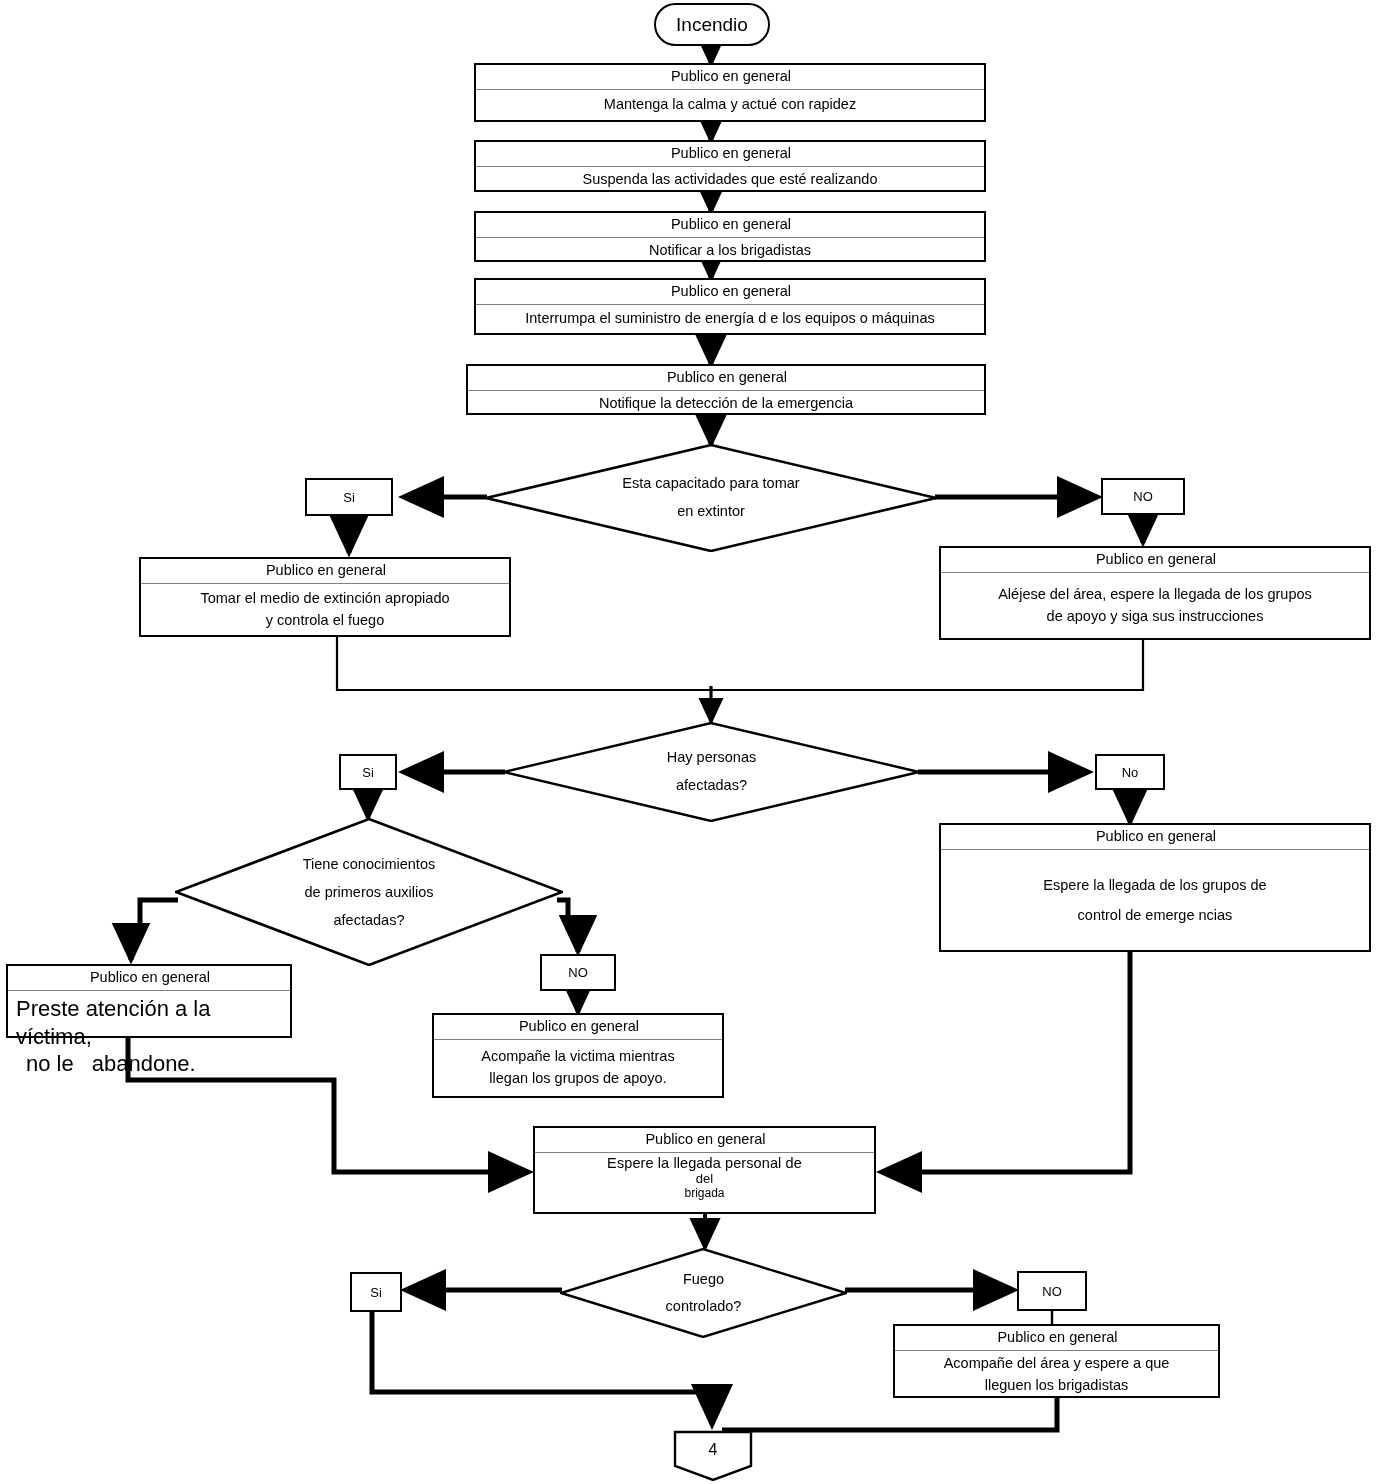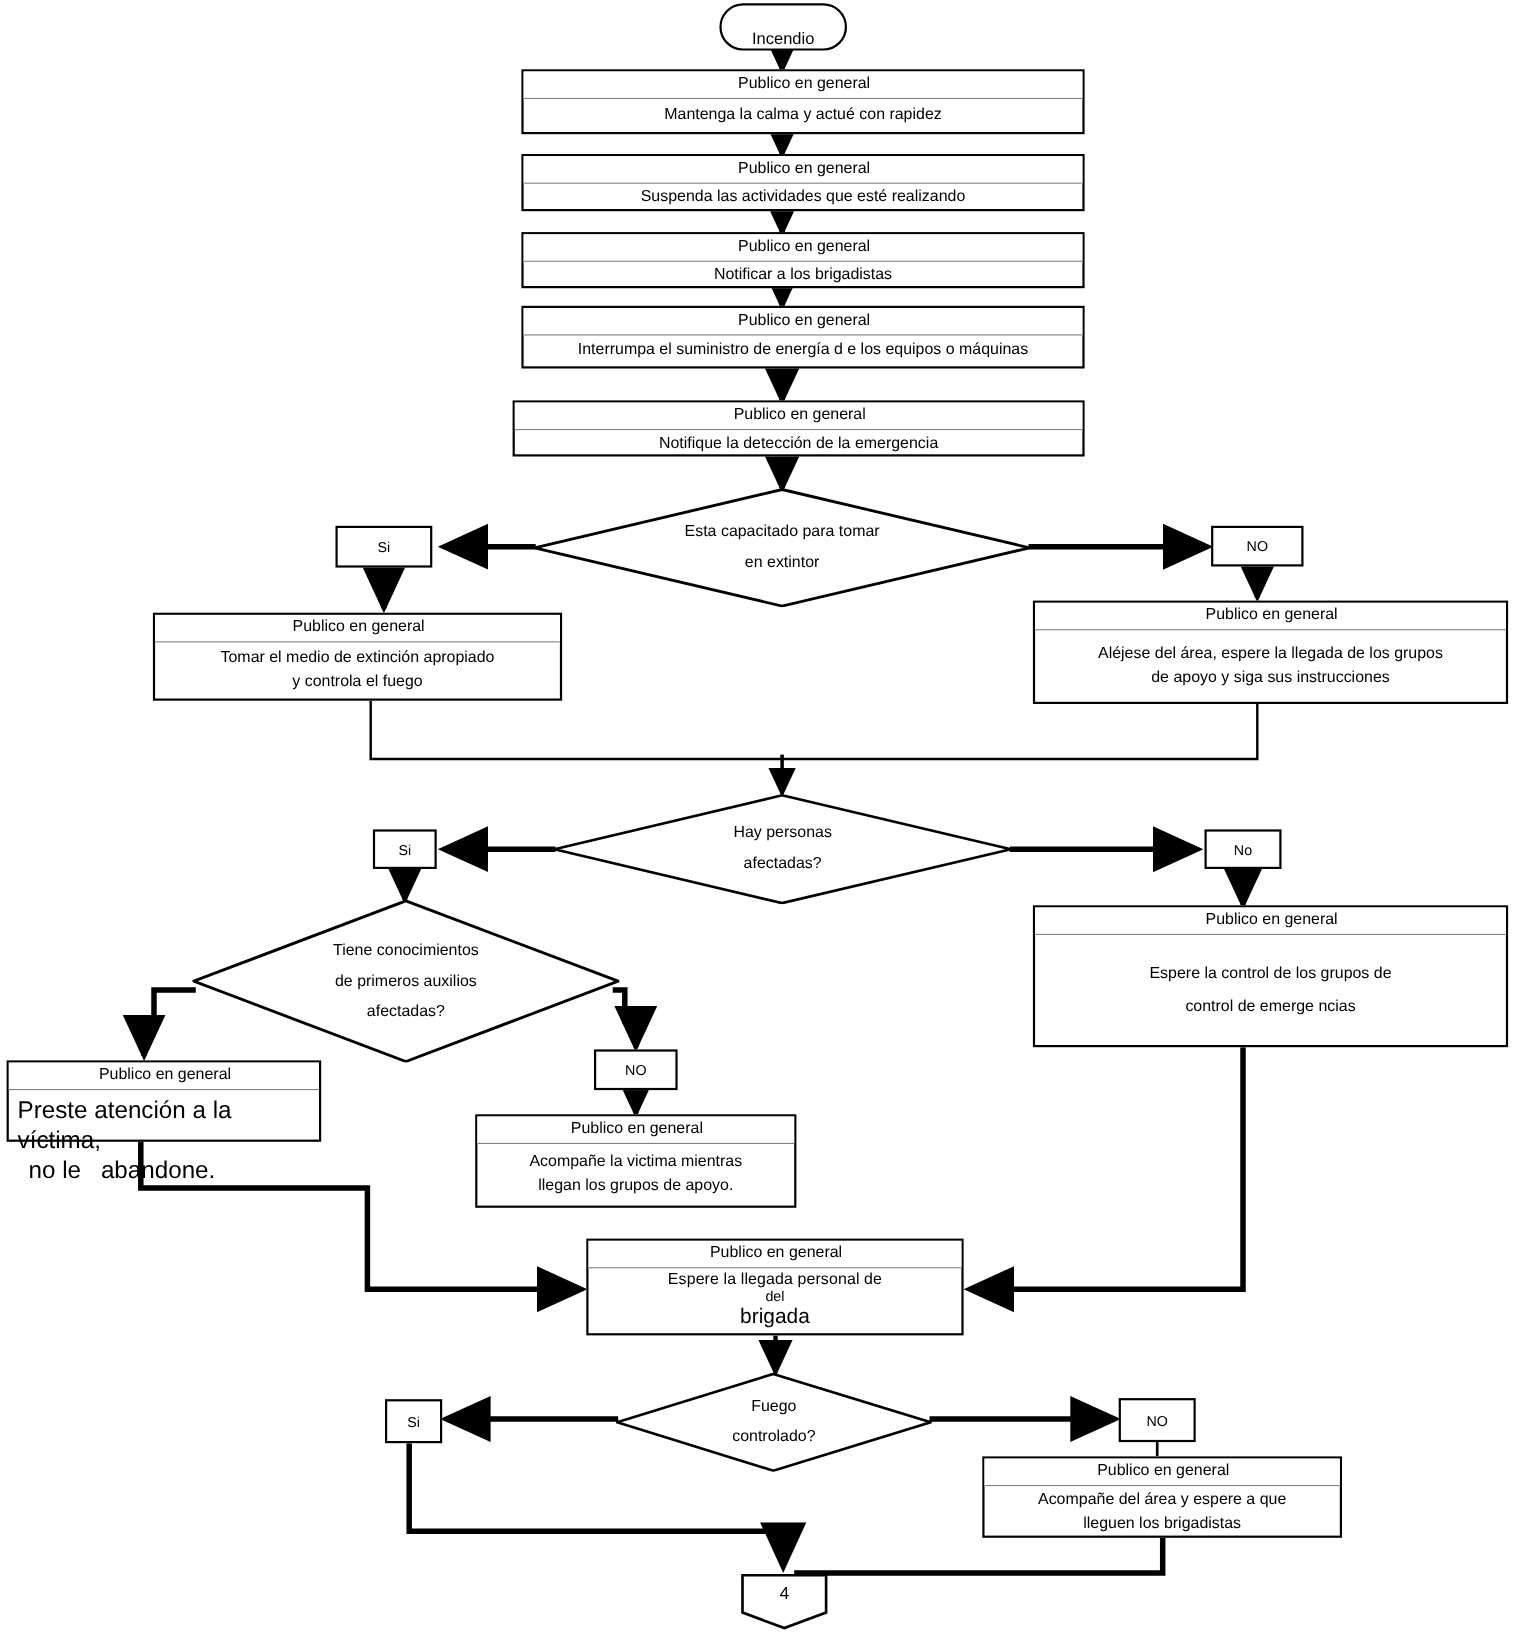--- a/index.html
+++ b/index.html
@@ -24,23 +24,23 @@
     pointer-events: none;
   }
 
   
   .terminal {
     position: absolute;
     border: 2px solid #000;
     border-radius: 26px;
     background: #fff;
     display: flex;
-    align-items: flex-end;
-    justify-content: center;
-    font-size: 15px;
+    align-items: center;
+    justify-content: center;
+    font-size: 19px;
     color: #000;
     box-sizing: border-box;
   }
 
   
   .proc {
     position: absolute;
     border: 2px solid #000;
     background: #fff;
     box-sizing: border-box;
@@ -131,21 +131,21 @@
 
   .brigbox .bdy {
     display: block;
     text-align: center;
     font-size: 14.5px;
     line-height: 1.15;
     padding-top: 2px;
   }
   .brigbox .b1 { letter-spacing: 0.1px; }
   .brigbox .b2 { font-size: 13px; }
-  .brigbox .b3 { font-size: 19px; }
+  .brigbox .b3 { font-size: 12px; }
 </style>
 </head>
 <body>
 
 <div id="canvas">
 
   <svg class="edges" viewBox="0 0 1378 1484" xmlns="http://www.w3.org/2000/svg">
     <defs>
       <marker id="ar" markerWidth="9" markerHeight="9" refX="7.5" refY="4.5" orient="auto" markerUnits="strokeWidth">
         <path d="M0,0.6 L8.4,4.5 L0,8.4 z" fill="#000"></path>
@@ -295,21 +295,21 @@
   </div>
 
   <div class="lbl" style="left:1095px; top:754px; width:70px; height:36px;">
     <span>No</span>
   </div>
 
   <div class="proc" style="left:939px; top:823px; width:432px; height:129px;">
     <div class="hdr">Publico en general</div>
     <div class="bdy" style="line-height:2.1;">
       <div>
-        <div>Espere la control de los grupos de</div>
+        <div>Espere la llegada de los grupos de</div>
         <div>control de emerge ncias</div>
       </div>
     </div>
   </div>
 
   <div class="diamond" style="left:175px; top:818px; width:388px; height:148px;">
     <svg width="388" height="148" viewBox="0 0 388 148" xmlns="http://www.w3.org/2000/svg">
       <polygon points="194,1 387,74 194,147 1,74" fill="#fff" stroke="#000" stroke-width="2.6"></polygon>
     </svg>
     <div class="dlabel" style="line-height:1.95;">

